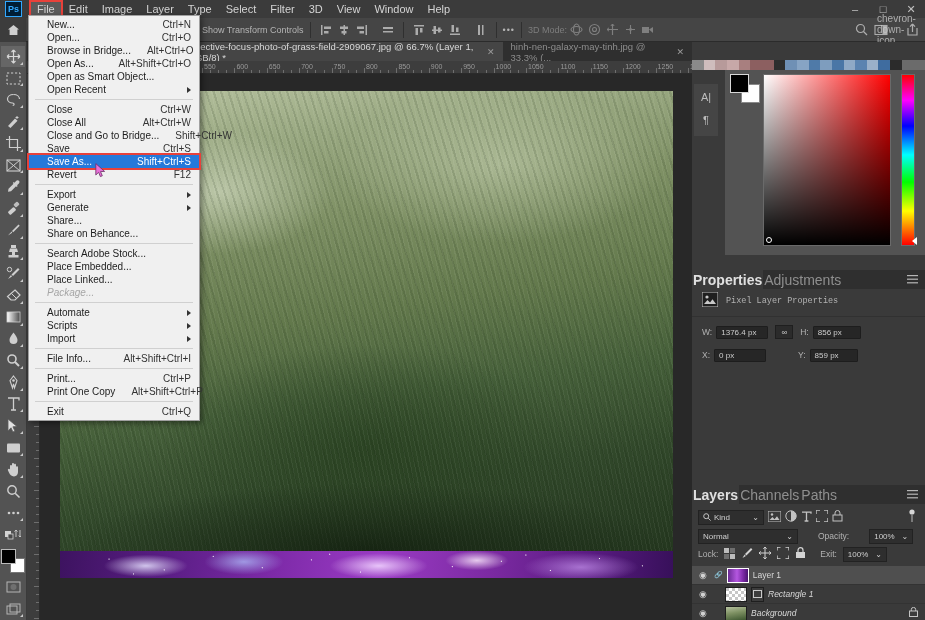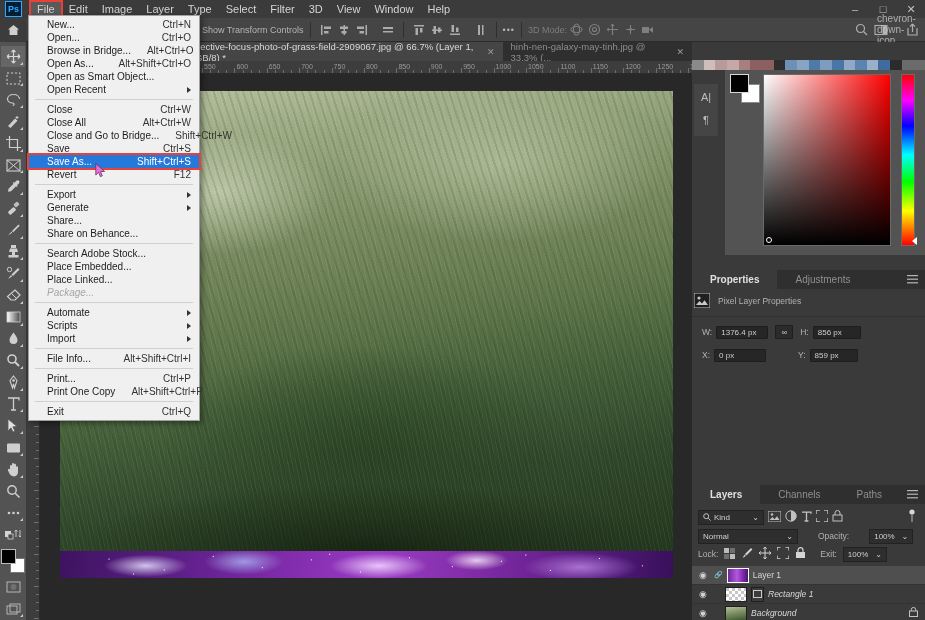--- a/index.html
+++ b/index.html
@@ -169,22 +169,22 @@
     background:linear-gradient(to bottom,#ff0000 0%,#ff00ff 15%,#0000ff 30%,
       #00ffff 47%,#00ff00 63%,#ffff00 80%,#ff0000 100%);
     border:1px solid #6a6a6a;
   }
   #cp-huecur{ position:absolute; right:-3px; bottom:0px; width:0;height:0;
               border-top:4px solid transparent;border-bottom:4px solid transparent;
               border-right:5px solid #fff;}
   
   .panel{ position:absolute; background:#3a3a3a; }
   .panel-tabs{ display:flex; height:19px; background:#2f2f2f; align-items:flex-end;}
-  .ptab{ padding:0 18px; height:19px; display:flex;align-items:center;
-         font-size:10px; color:#8f8f8f; background:#2f2f2f;}
+  .ptab{ padding:0 1px; height:19px; display:flex;align-items:center;
+         font-size:14px; color:#8f8f8f; background:#2f2f2f;}
   .ptab.active{ background:#3a3a3a; color:#e0e0e0; font-weight:bold; }
   .pmenu{ margin-left:auto; padding:0 7px; height:19px; display:flex;align-items:center; color:#b0b0b0;}
   .prow{ display:flex; align-items:center; height:18px; padding:0 6px; gap:5px; }
   .plabel{ font-size:8.5px; color:#b2b2b2; }
   .pfield{
     background:#262626; border:1px solid #1d1d1d; height:13px; font-size:8px;
     color:#ccc; display:flex; align-items:center; padding:0 4px; border-radius:1px;
   }
   .pbtn{ background:#2b2b2b; border:1px solid #1f1f1f; height:14px; min-width:16px;
          display:flex;align-items:center;justify-content:center; font-size:8px; color:#ccc;}
@@ -791,21 +791,21 @@
       <div class="ptab active">Properties</div>
       <div class="ptab">Adjustments</div>
       <div class="pmenu">
         <svg width="11" height="9">
             <rect y="0" width="11" height="1.2" fill="#b6b6b6"></rect>
             <rect y="3.6" width="11" height="1.2" fill="#b6b6b6"></rect>
             <rect y="7.2" width="11" height="1.2" fill="#b6b6b6"></rect>
           </svg>
       </div>
     </div>
-    <div class="prow" style="height:24px;padding-left:2px;gap:8px;">
+    <div class="prow" style="height:24px;padding-left:10px;gap:8px;font-family:Liberation Mono, monospace;">
       <span>
         <svg width="16" height="15">
             <rect x="0" y="0" width="16" height="15" fill="#1f1f1f" stroke="#c9c9c9" stroke-width="1"></rect>
             <circle cx="5" cy="5" r="1.6" fill="#c9c9c9"></circle>
             <path d="M2 12l3.5-4 2.5 2.6 2.5-3.4L14 12z" fill="#c9c9c9"></path>
           </svg>
       </span>
       <span class="plabel">Pixel Layer Properties</span>
     </div>
     <div style="height:1px;background:#313131;margin:3px 0 7px 0"></div>

